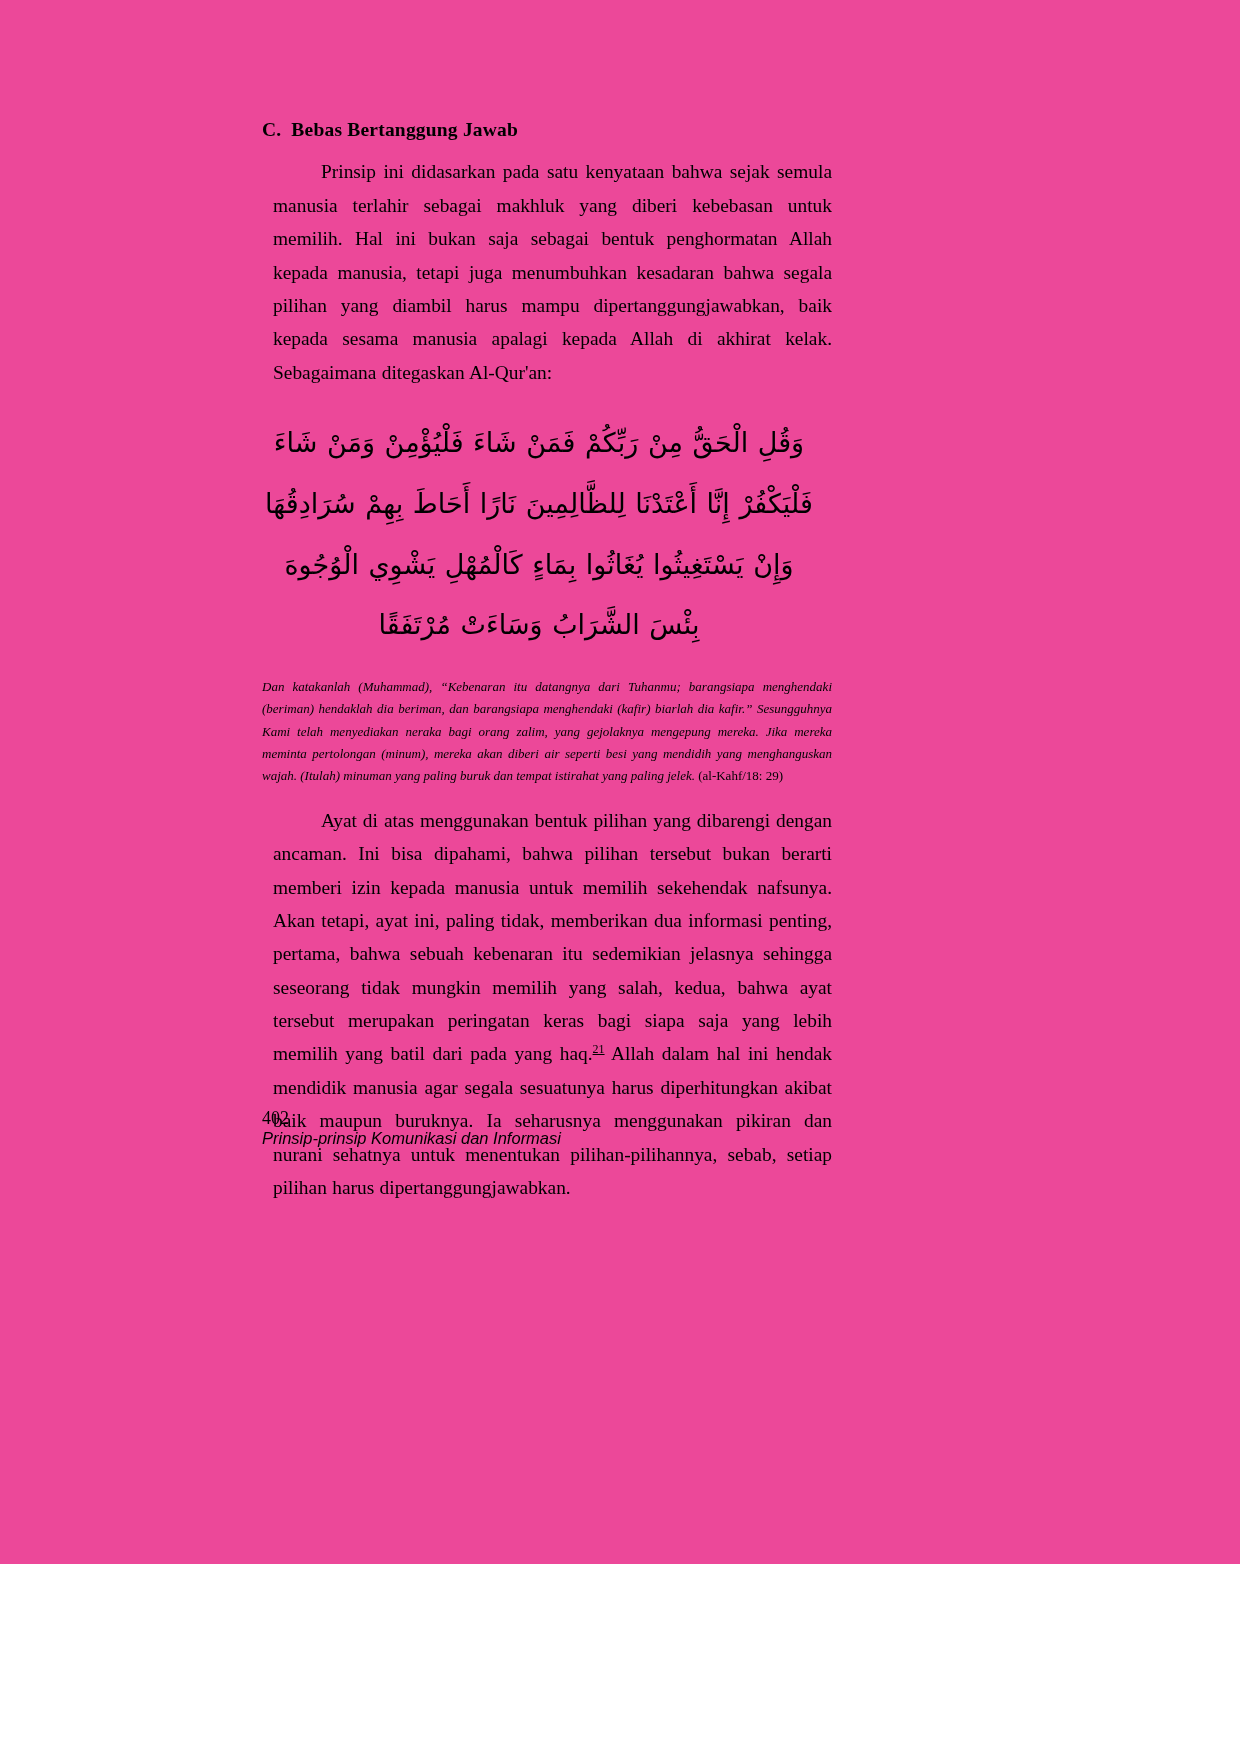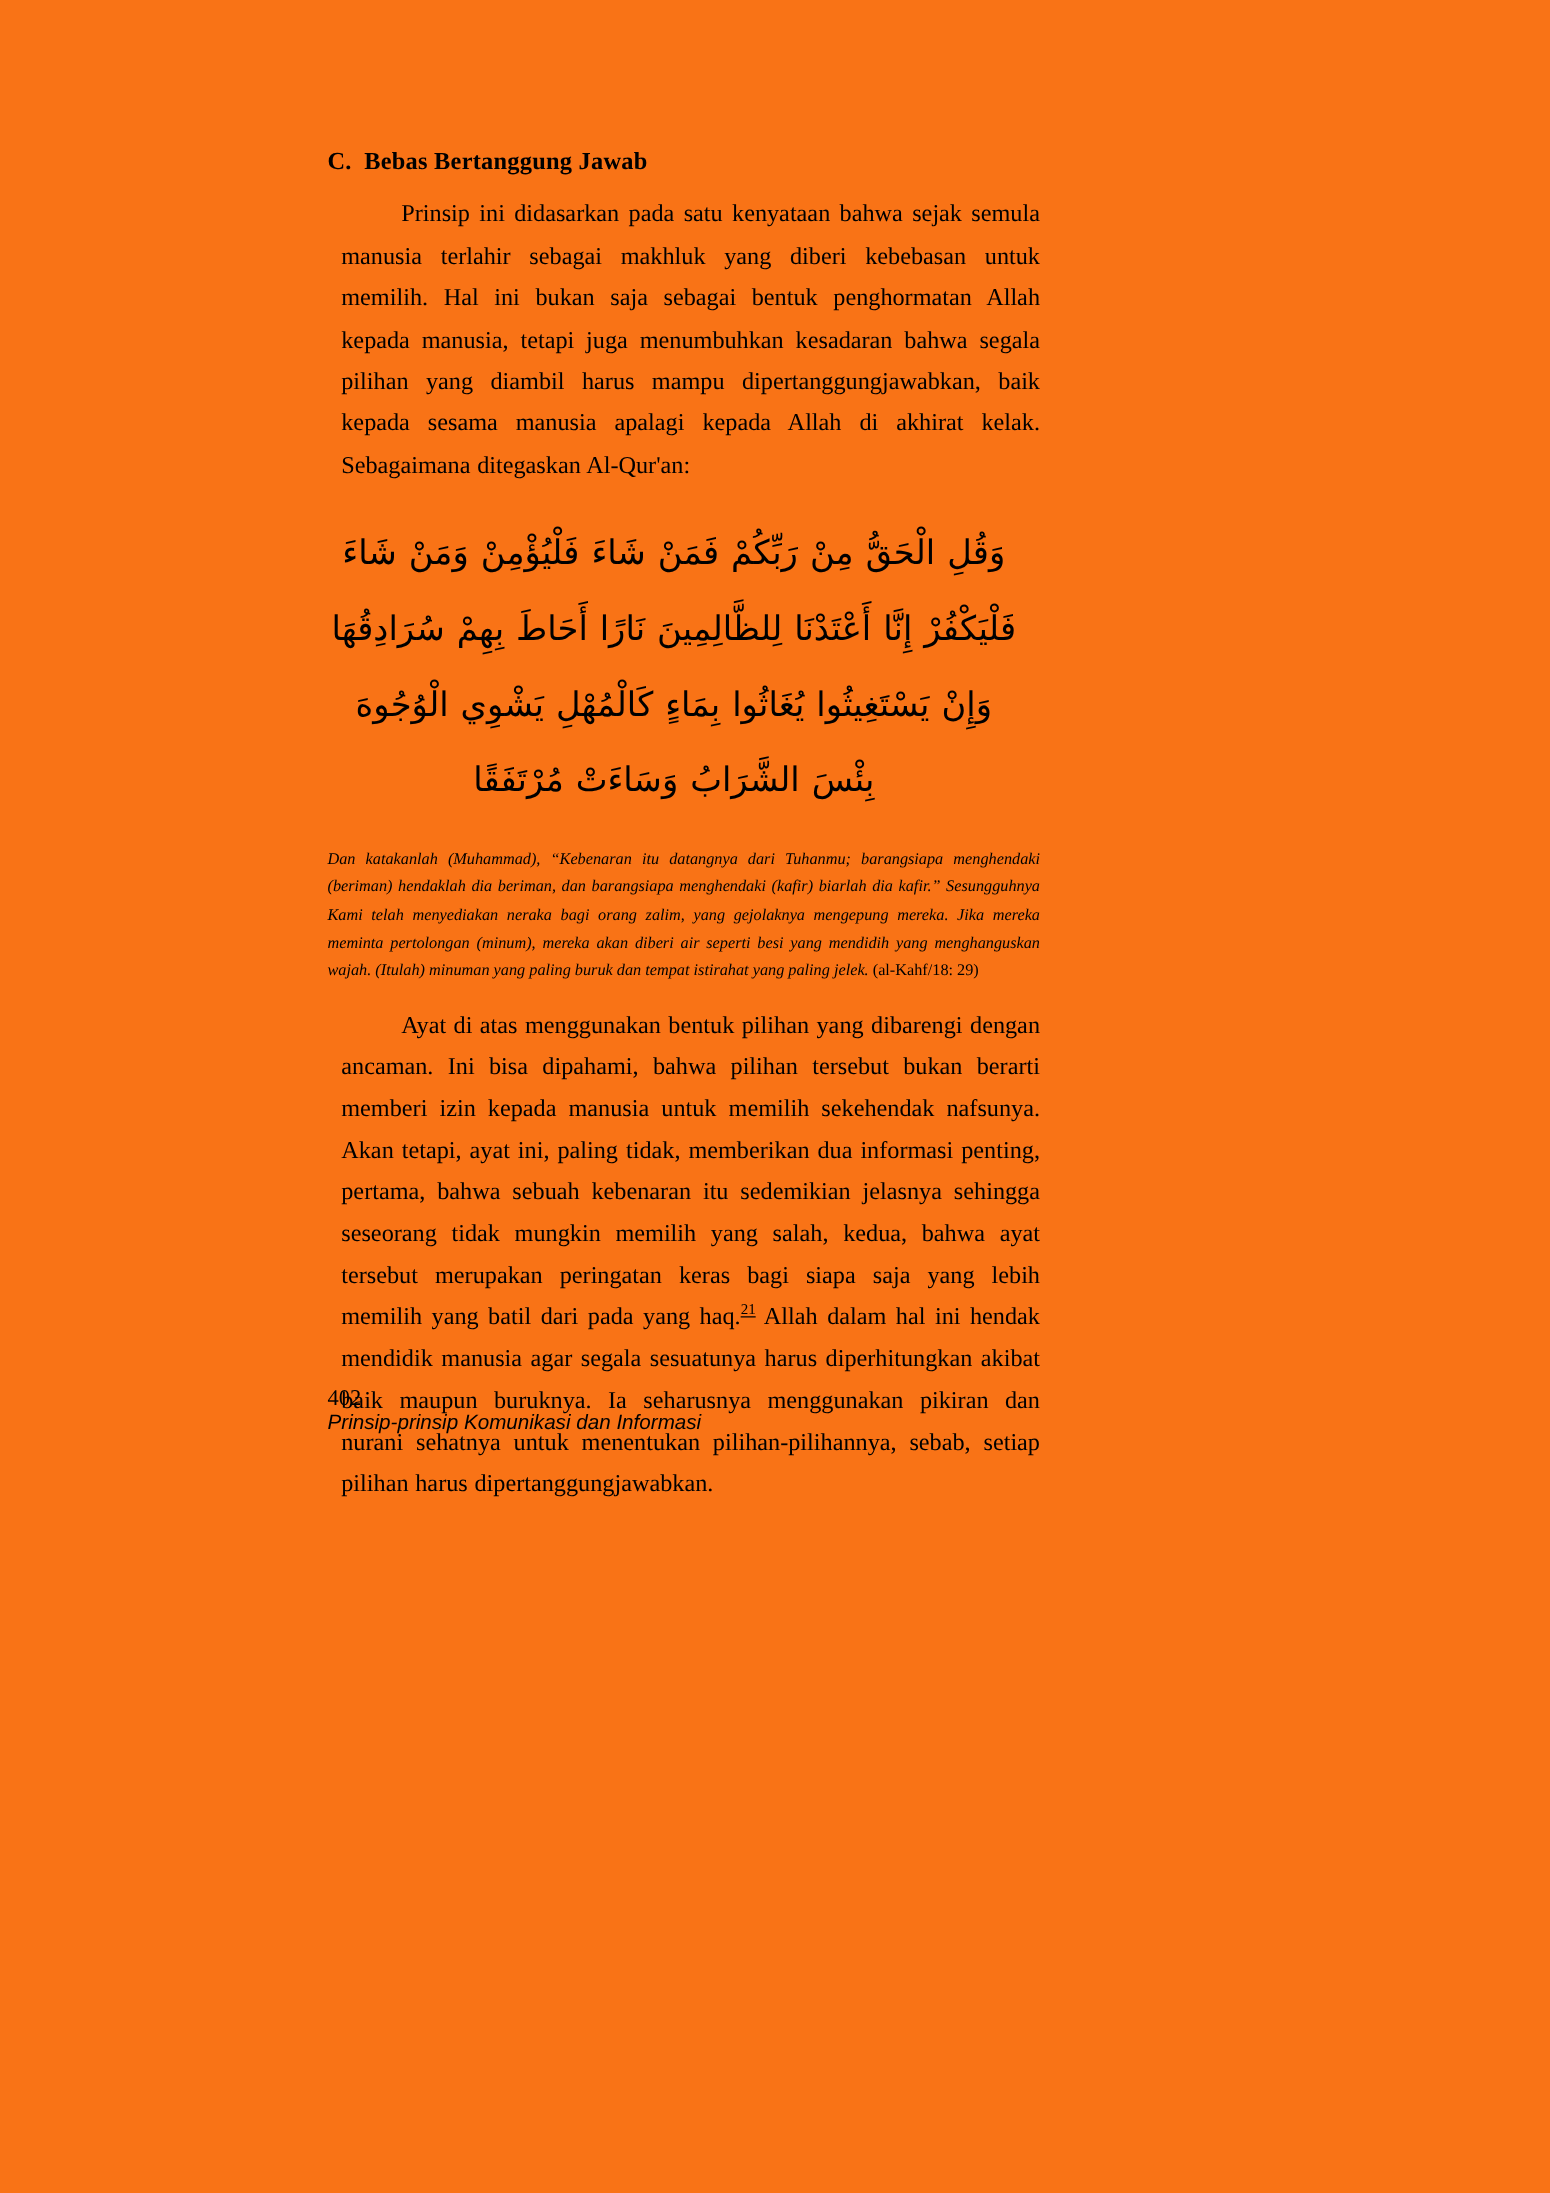--- a/index.html
+++ b/index.html
@@ -13,22 +13,22 @@
     font-family: "Liberation Serif", serif;
     color: #000000;
     position: relative;
     overflow: hidden;
   }
   .page {
     position: absolute;
     left: 0;
     top: 0;
     width: 1240px;
-    height: 1754px;
-    background: #f97316;
+    height: 1564px;
+    background: #ec4899;
   }
   .content {
     position: absolute;
     left: 262px;
     top: 118px;
     width: 570px;
   }
   .heading {
     font-family: "Liberation Serif", serif;
     font-size: 19.5px;

